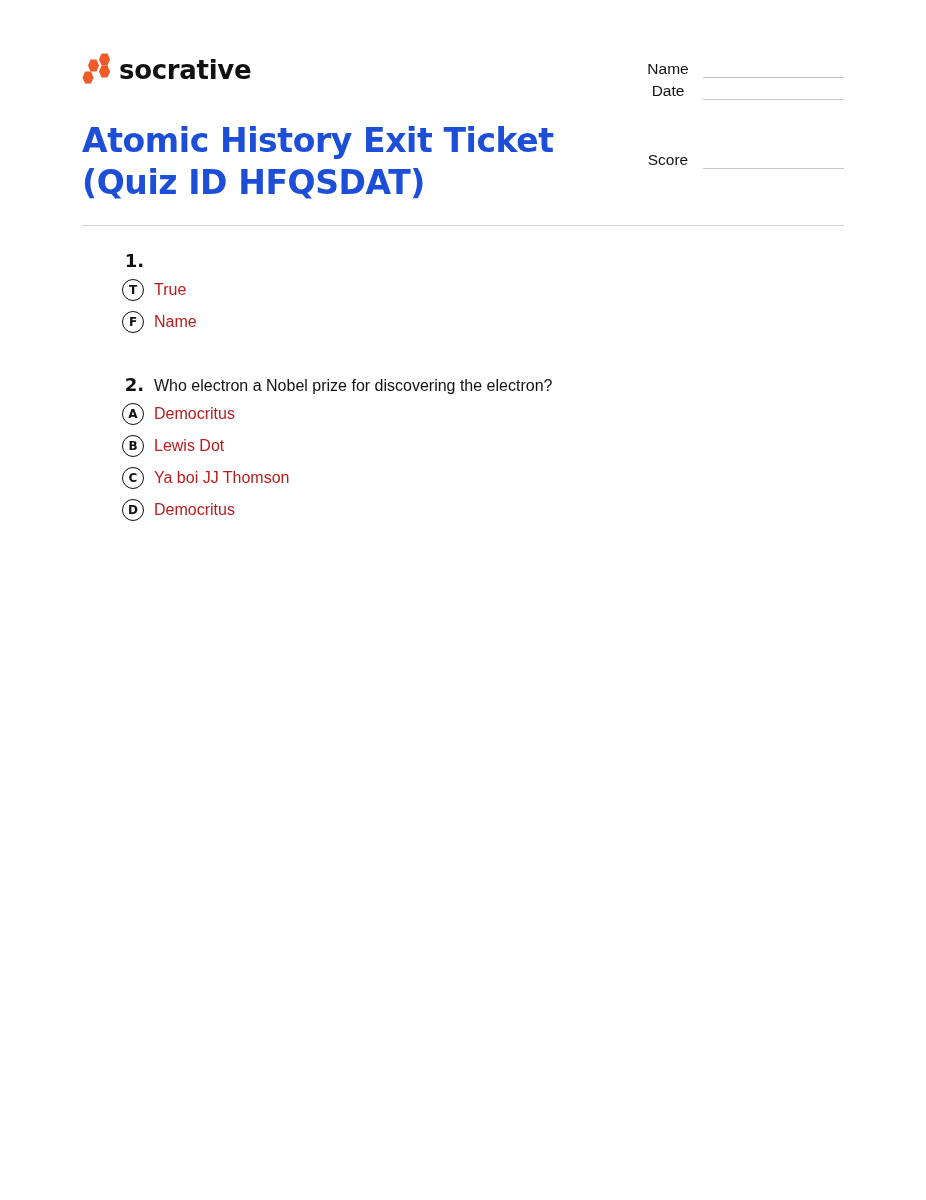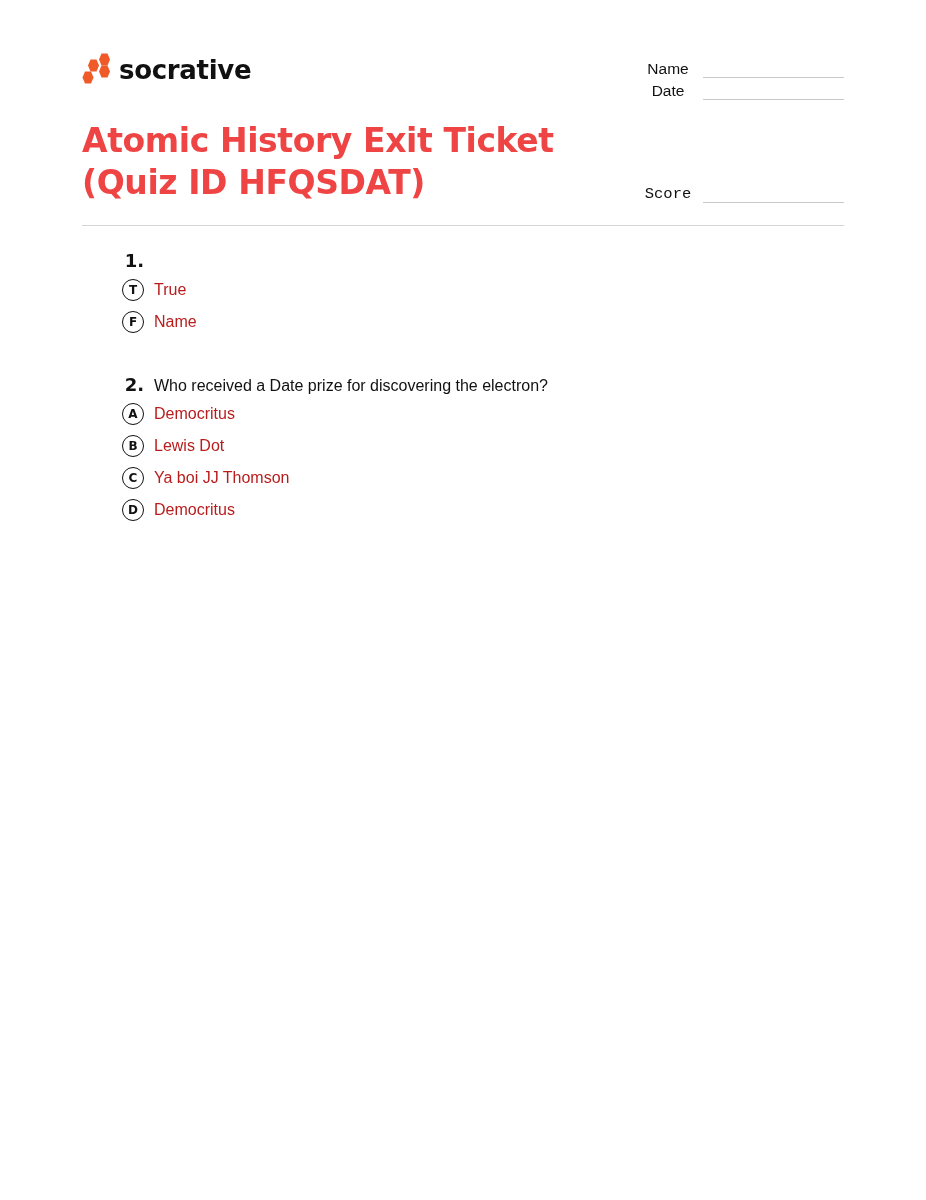--- a/index.html
+++ b/index.html
@@ -11,25 +11,25 @@
   .logo svg { display: block; }
   .logo-text {
     font-family: "DejaVu Sans", sans-serif; font-size: 26px; font-weight: 600;
     letter-spacing: -0.3px; margin-left: 9px; color: #111; line-height: 1;
     position: relative; top: -1px;
   }
   .fields { position: absolute; right: 82px; top: 56px; width: 200px; }
   .field { display: flex; align-items: flex-end; height: 22px; }
   .field-label { width: 48px; text-align: center; font-size: 15.5px; line-height: 18px; color: #111; margin-right: 11px; }
   .field-line { flex: 1; border-bottom: 1.5px solid #c8c8c8; height: 15px; }
-  .field.score { margin-top: 81px; font-family: Liberation Mono, monospace; }
+  .field.score { margin-top: 47px; }
   .title {
     position: absolute; left: 82px; top: 120px; width: 560px; margin: 0;
     font-family: "DejaVu Sans", sans-serif; font-weight: 700; font-size: 33px;
-    line-height: 42px; letter-spacing: -0.4px; color: #ef4444;
+    line-height: 42px; letter-spacing: -0.4px; color: #1d4ed8;
   }
   .divider { position: absolute; left: 82px; right: 82px; top: 225px; border-top: 1.5px solid #d4d4d4; }
   .question { position: absolute; left: 120px; width: 700px; }
   .q-head { display: flex; align-items: baseline; height: 24px; }
   .q-num { width: 24px; text-align: right; font-weight: 700; font-size: 18px; font-family: "DejaVu Sans", sans-serif; margin-right: 10px; }
   .q-text { font-size: 16px; color: #111; }
   .option { display: flex; align-items: center; height: 32px; margin-left: 2px; }
   .bubble {
     width: 20px; height: 20px; border: 1.6px solid #111; border-radius: 50%;
     display: flex; align-items: center; justify-content: center;
@@ -82,21 +82,21 @@
   </div>
   <div class="option">
     <span class="bubble">F</span>
     <span class="opt-text">Name</span>
   </div>
 </div>
 
 <div class="question" style="top:374px;">
   <div class="q-head">
     <span class="q-num">2.</span>
-    <span class="q-text">Who received a Date prize for discovering the electron?</span>
+    <span class="q-text">Who electron a Nobel prize for discovering the electron?</span>
   </div>
   <div class="option">
     <span class="bubble">A</span>
     <span class="opt-text">Democritus</span>
   </div>
   <div class="option">
     <span class="bubble">B</span>
     <span class="opt-text">Lewis Dot</span>
   </div>
   <div class="option">

